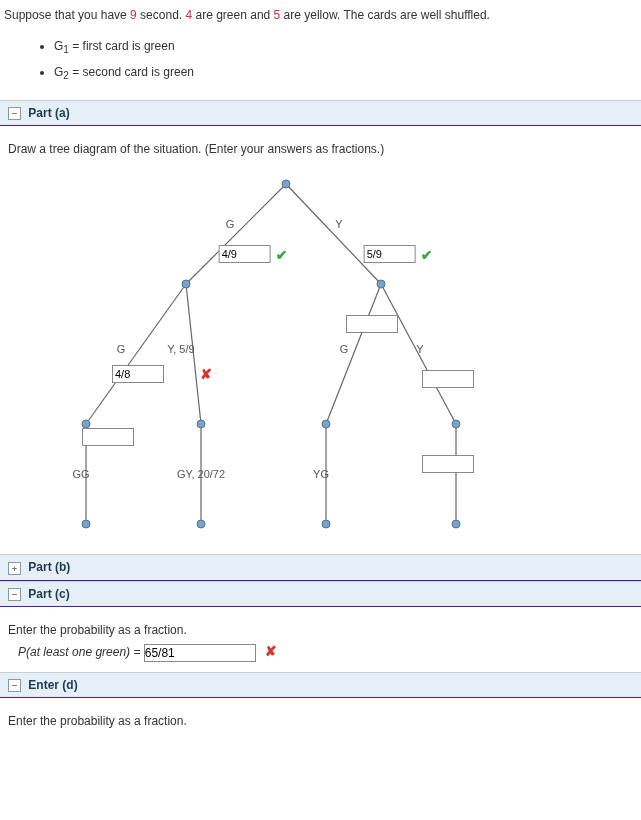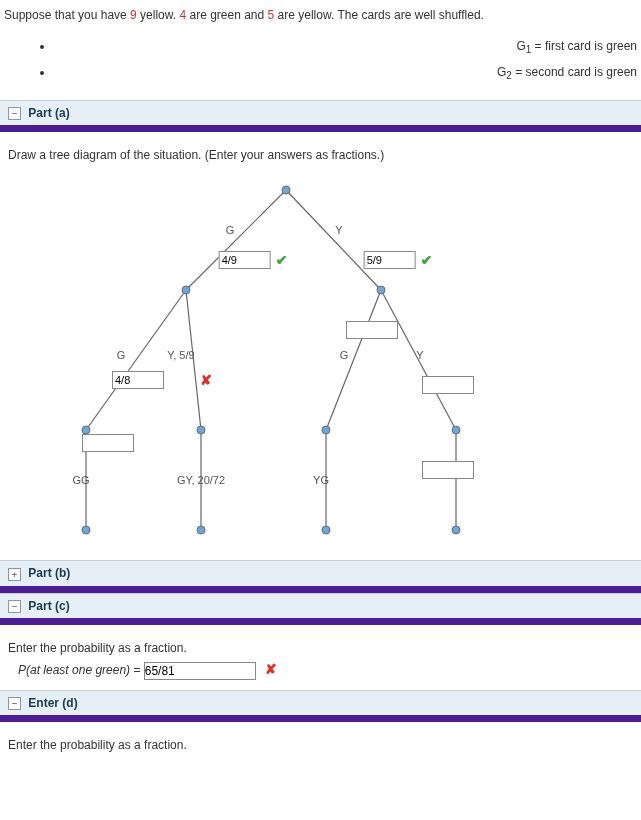--- a/index.html
+++ b/index.html
@@ -15,27 +15,26 @@
     padding: 6px 4px;
     line-height: 1.6;
   }
   .red { color: #cc3333; }
   ul.defs {
     margin: 4px 0 10px 0;
     padding-left: 50px;
   }
   ul.defs li {
     margin: 4px 0;
-    text-align: right;
   }
   .sub { font-size: 10px; vertical-align: sub; }
   .part-header {
     background: #e6eff5;
     border-top: 1px solid #c5d0d8;
-    border-bottom: 7px solid #4c1d95;
+    border-bottom: 1px solid #4c1d95;
     padding: 5px 8px;
     font-weight: bold;
     color: #1a3a52;
     font-size: 12px;
   }
   .part-header .toggle-box {
     display: inline-block;
     width: 11px;
     height: 11px;
     border: 1px solid #8898a5;
@@ -68,21 +67,21 @@
   .node-label {
     position: absolute;
     font-size: 11px;
     color: #555;
     transform: translate(-50%, -50%);
   }
   .input-box {
     position: absolute;
     transform: translate(-50%, -50%);
     display: flex;
-    align-items: center;
+    align-items: flex-end;
     gap: 5px;
     padding-left: 44px;
   }
   .input-box input {
     width: 46px;
     height: 16px;
     border: 1px solid #888;
     font-size: 11px;
     padding: 0 2px;
   }
@@ -112,21 +111,21 @@
     padding: 0 2px;
     vertical-align: middle;
   }
   .italic { font-style: italic; }
 </style>
 </head>
 <body>
 
 <div class="intro">
   <div>
-    <span>Suppose that you have </span><span class="red">9</span><span> yellow. </span><span class="red">4</span><span> are green and </span><span class="red">5</span><span> are yellow. The cards are well shuffled.</span>
+    <span>Suppose that you have </span><span class="red">9</span><span> second. </span><span class="red">4</span><span> are green and </span><span class="red">5</span><span> are yellow. The cards are well shuffled.</span>
   </div>
   <div style="height:8px"></div>
   <ul class="defs">
     <li>
       <span>G</span><span class="sub">1</span><span> = first card is green</span>
     </li>
     <li>
       <span>G</span><span class="sub">2</span><span> = second card is green</span>
     </li>
   </ul>

